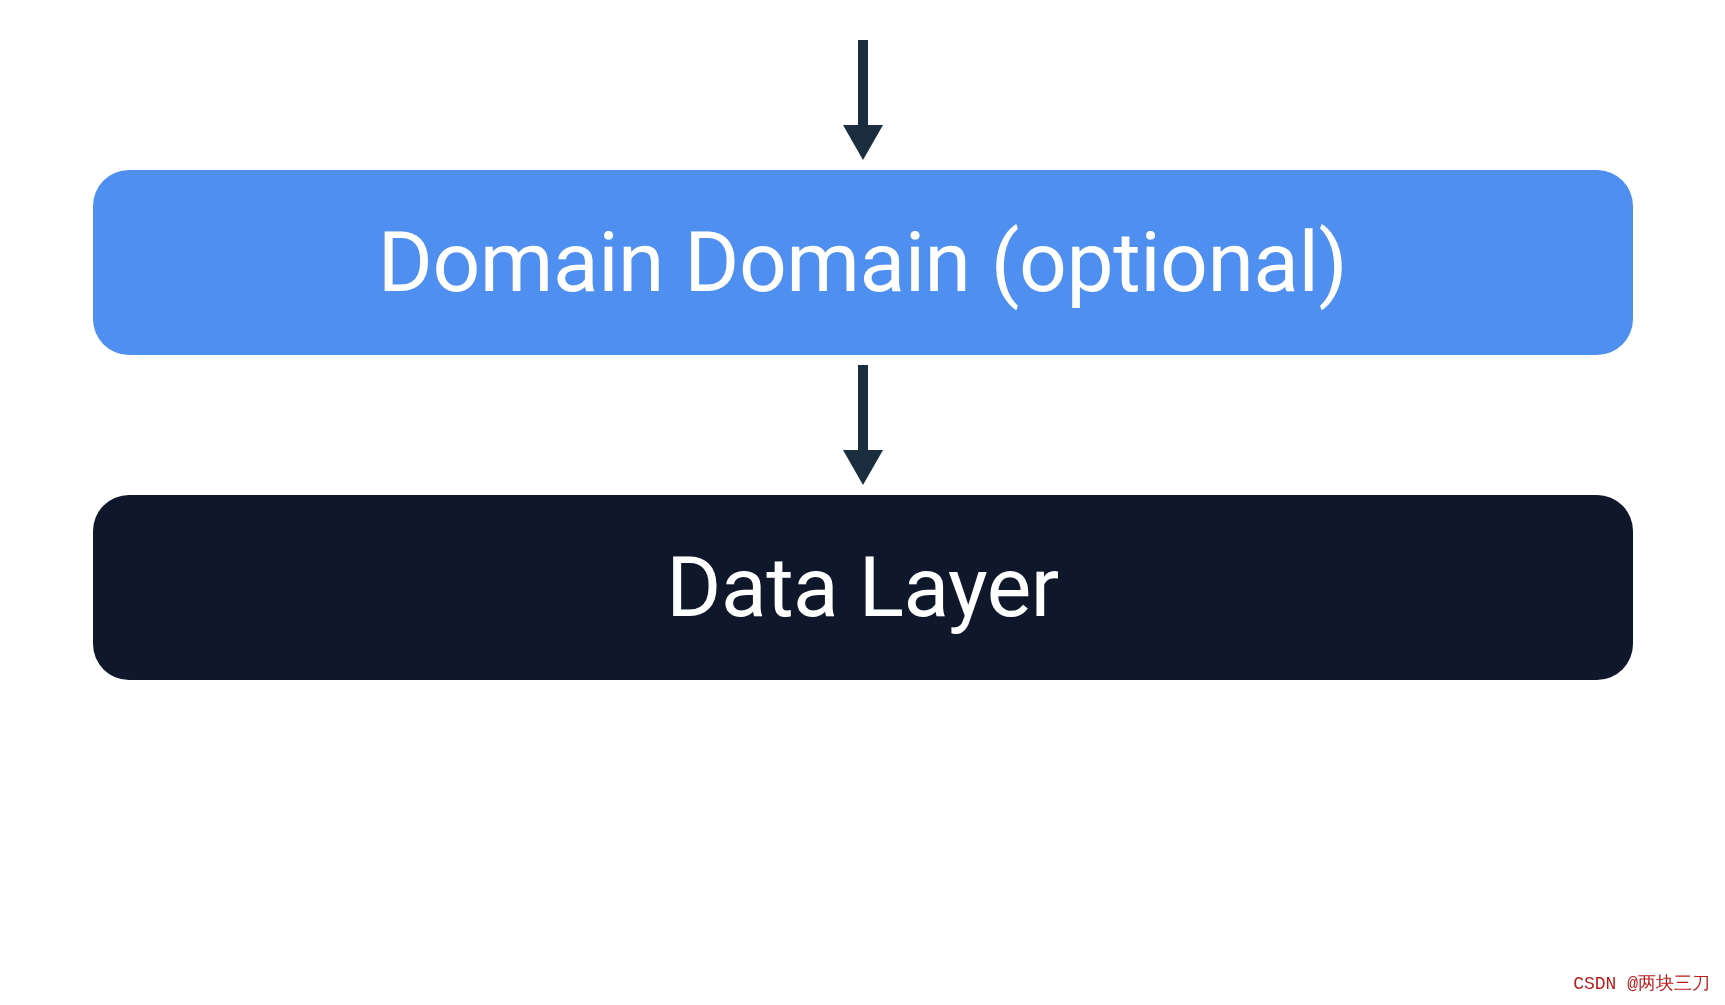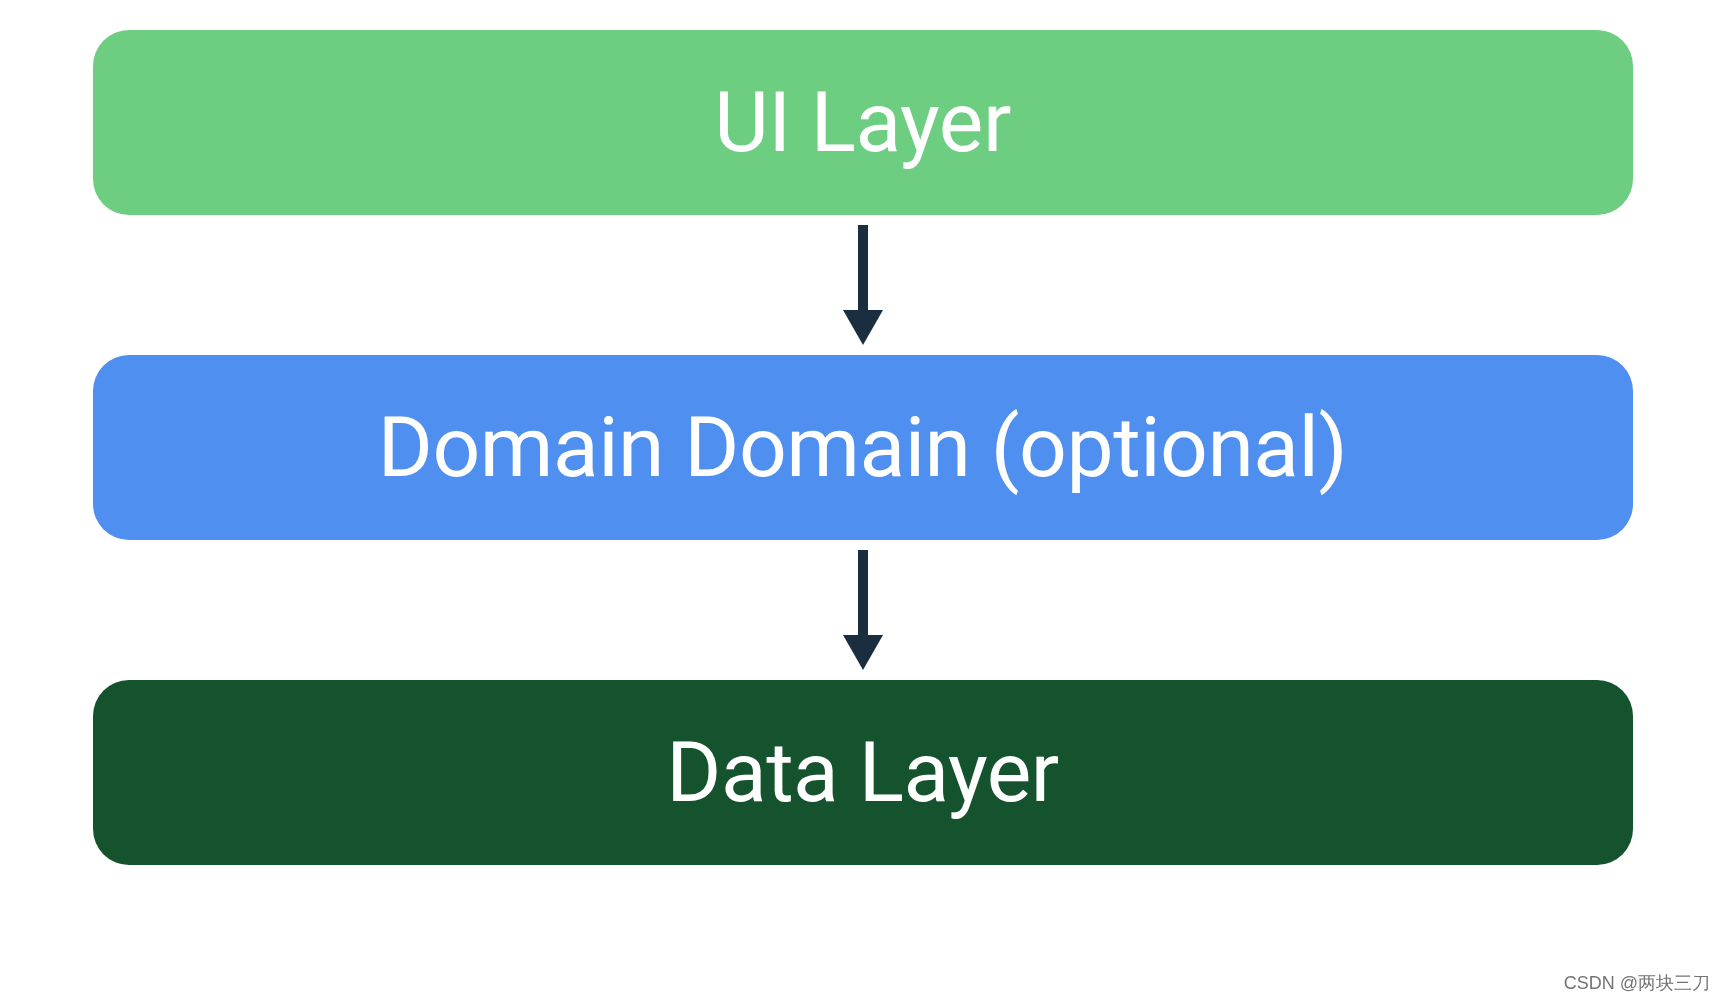--- a/index.html
+++ b/index.html
@@ -37,49 +37,46 @@
       font-weight: 400;
       letter-spacing: -0.5px;
     }
     .layer-ui {
       background: #6dce82;
     }
     .layer-domain {
       background: #4f8ff0;
     }
     .layer-data {
-      background: #14532d;
+      background: #0f172a;
     }
     .arrow-container {
       height: 140px;
       display: flex;
       align-items: center;
       justify-content: center;
     }
     .arrow-svg {
       width: 60px;
       height: 130px;
     }
     .watermark {
       position: absolute;
       bottom: 10px;
       right: 15px;
-      color: #737373;
+      color: #b91c1c;
       font-size: 18px;
-      font-family: Liberation Sans, sans-serif;
+      font-family: Liberation Mono, monospace;
     }
   </style>
 </head>
 <body>
 
 <div class="diagram-container">
 
-  <div class="layer-box layer-ui">
-    <span>UI Layer</span>
-  </div>
 
   <div class="arrow-container">
     <svg class="arrow-svg" viewBox="0 0 60 130">
       <line x1="30" y1="5" x2="30" y2="95" stroke="#1a2e3f" stroke-width="10"></line>
       <polygon points="30,125 10,90 50,90" fill="#1a2e3f"></polygon>
     </svg>
   </div>
 
   <div class="layer-box layer-domain">
     <span>Domain Domain (optional)</span>

